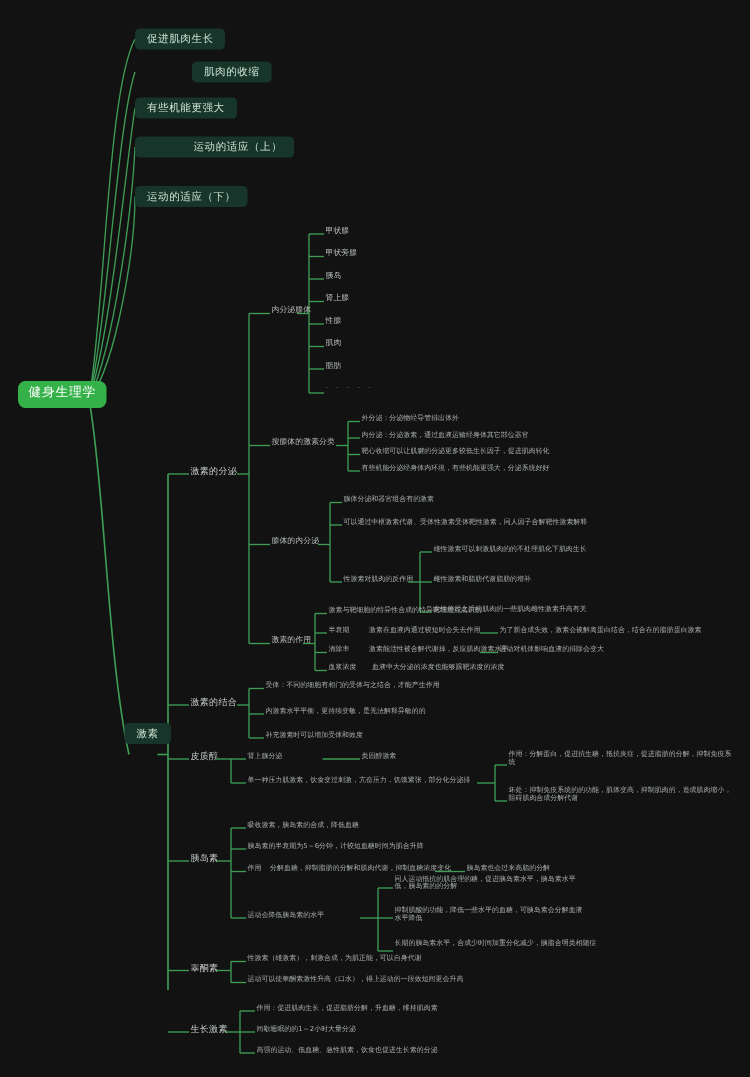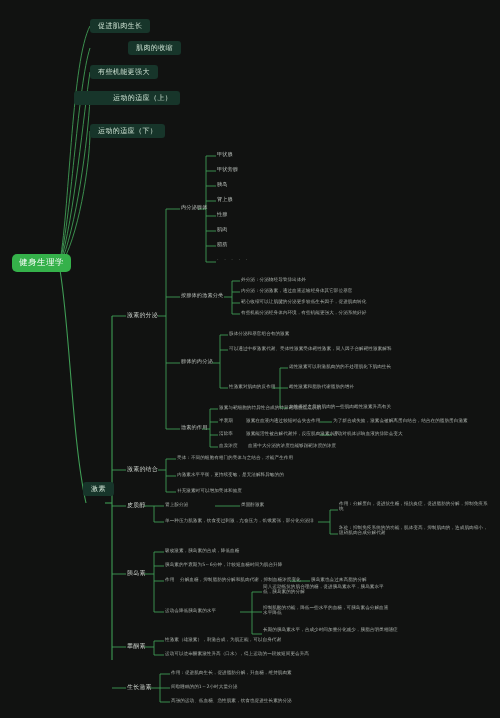--- a/index.html
+++ b/index.html
@@ -161,21 +161,21 @@
       <path d="M160,688 L170,688"></path>
       <path d="M160,702 L170,702"></path>
     </g>
   </svg>
 
   <div class="node n-root" style="left:12px;top:254px;">健身生理学</div>
 
   <div class="node n-l1" style="left:90px;top:19px;">促进肌肉生长</div>
   <div class="node n-l1" style="left:90px;top:41px;margin-left:38px;">肌肉的收缩</div>
   <div class="node n-l1" style="left:90px;top:65px;">有些机能更强大</div>
-  <div class="node n-l1" style="left:74px;top:91px;padding-left:39px;">运动的适应（上）</div>
+  <div class="node n-l1" style="left:90px;top:91px;padding-left:39px;">运动的适应（上）</div>
   <div class="node n-l1" style="left:90px;top:124px;">运动的适应（下）</div>
 
   <div class="node n-l1" style="left:83px;top:482px;">激素</div>
 
   <div class="node n-l2" style="left:127px;top:312px;">激素的分泌</div>
 
   <div class="node n-l3" style="left:181px;top:205px;">内分泌腺体</div>
   <div class="node n-l3" style="left:217px;top:152px;">甲状腺</div>
   <div class="node n-l3" style="left:217px;top:167px;">甲状旁腺</div>
   <div class="node n-l3" style="left:217px;top:182px;">胰岛</div>

